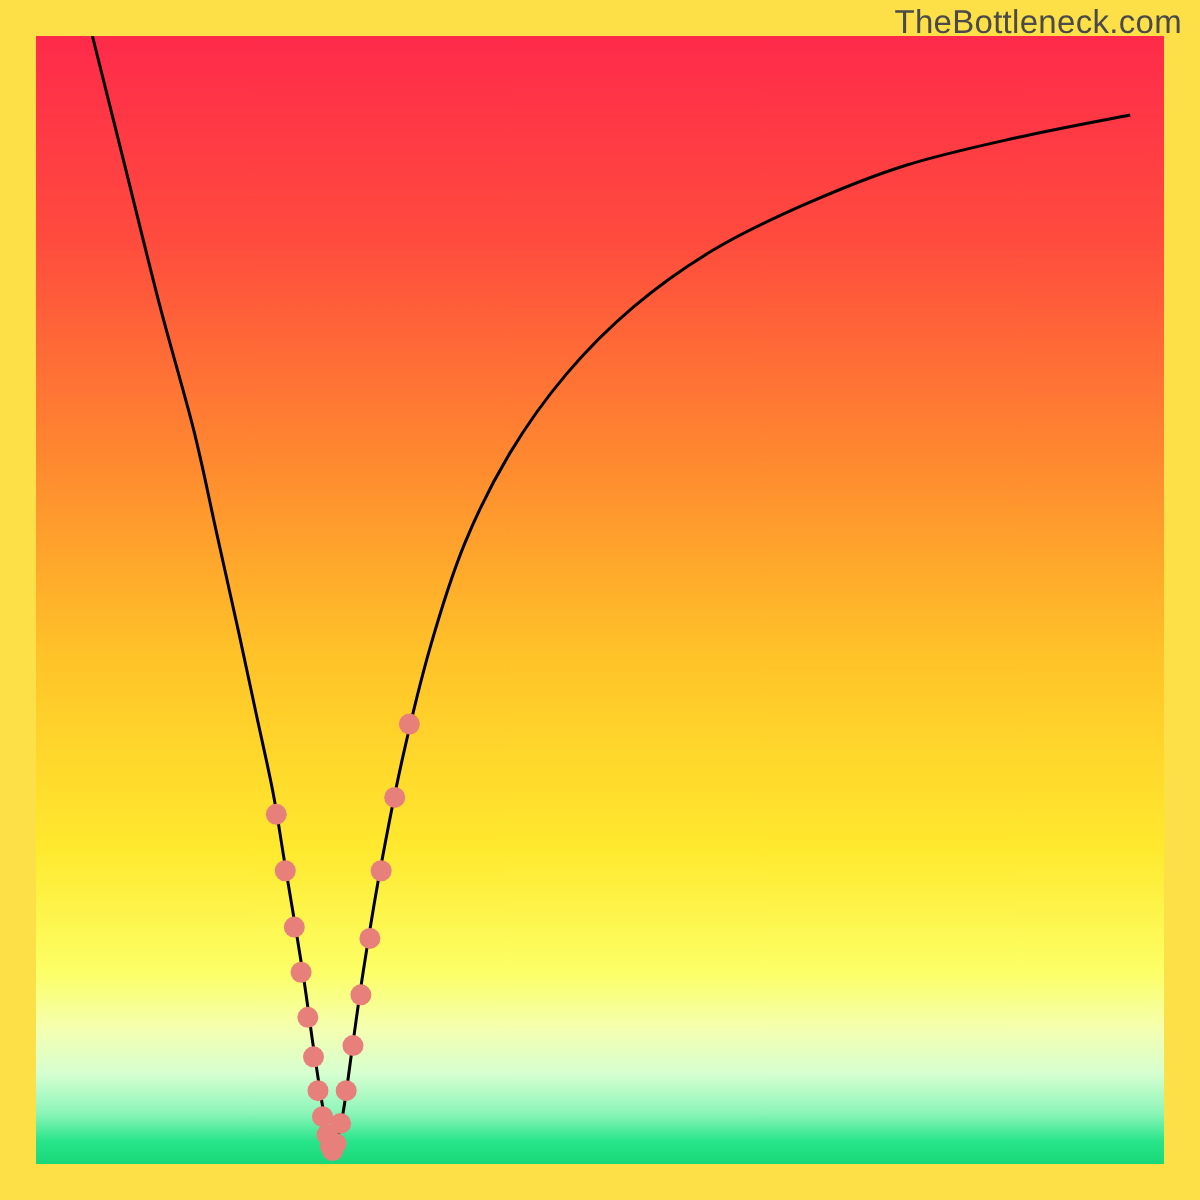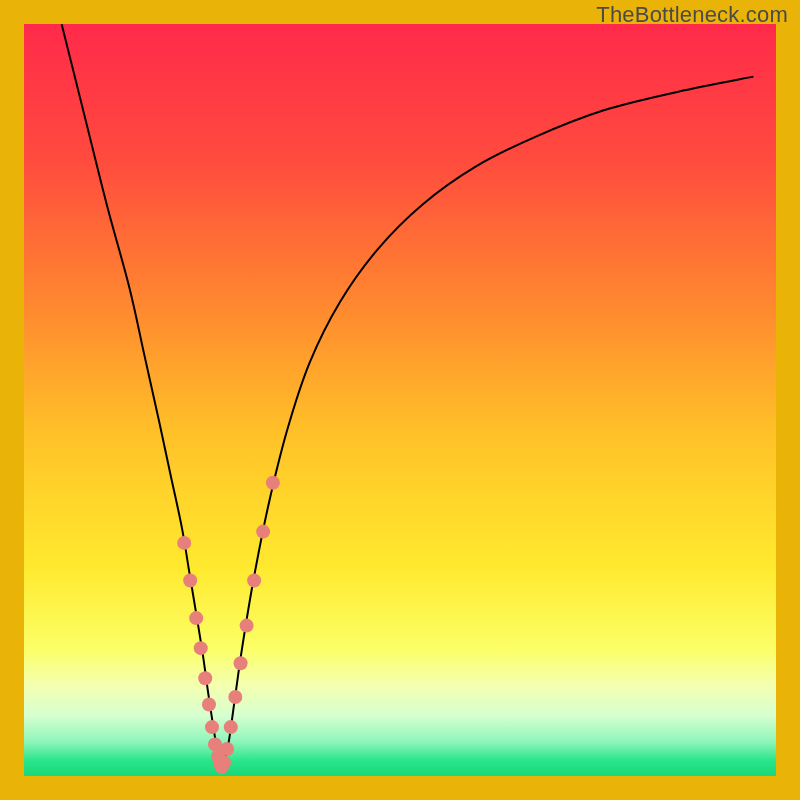--- a/index.html
+++ b/index.html
@@ -7,21 +7,21 @@
     padding: 0;
     width: 800px;
     height: 800px;
     overflow: hidden;
     background: #000;
     font-family: Arial, Helvetica, sans-serif;
   }
   .frame {
     position: absolute;
     inset: 0;
-    background: #eab308;
+    background: #fde047;
   }
   .plot-area {
     position: absolute;
     left: 24px;
     top: 24px;
     width: 752px;
     height: 752px;
     overflow: hidden;
   }
   .watermark {

